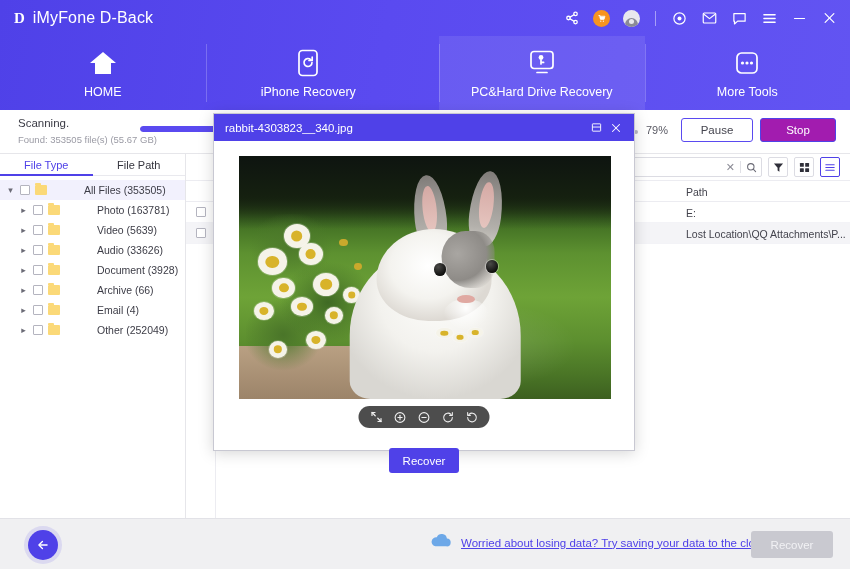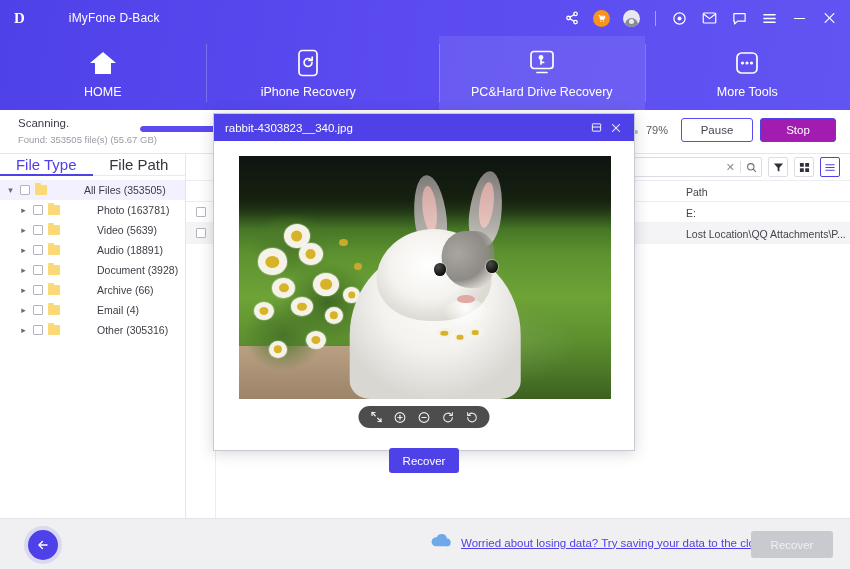--- a/index.html
+++ b/index.html
@@ -29,21 +29,21 @@
   .brand {
     display: flex; align-items: center; gap: 8px;
     margin-left: 14px;
   }
   .brand-logo {
     font-size: 15px; color: #ffffff; font-weight: bold;
     font-family: "Liberation Serif", serif;
     line-height: 1;
   }
   .brand-name {
-    font-size: 12px; color: #ffffff; letter-spacing: .15px; margin-left: 36px;
+    font-size: 16px; color: #ffffff; letter-spacing: .15px;
   }
   .titlebar-icons {
     position: absolute; right: 12px; top: 0;
     height: 36px; display: flex; align-items: center; gap: 13px;
   }
   .ticon {
     width: 17px; height: 17px;
     display: flex; align-items: center; justify-content: center;
     color: #ffffff;
   }
@@ -152,21 +152,21 @@
     background: #ffffff;
     border-right: 1px solid #e6e6ea;
   }
   .side-tabs {
     height: 22px; display: flex;
     border-bottom: 1px solid #e9e9ee;
     position: relative;
   }
   .side-tab {
     flex: 1; display: flex; align-items: center; justify-content: center;
-    font-size: 15px; cursor: pointer;
+    font-size: 11px; cursor: pointer;
   }
   .side-tab.active { color: #4f41e8; }
   .side-tab.inactive { color: #35353e; }
   .side-tab-underline {
     position: absolute; left: 0; bottom: -1px;
     width: 93px; height: 2px; background: #4f41e8;
   }
   .tree { padding-top: 4px; }
   .tree-row {
     display: flex; align-items: center;
@@ -637,21 +637,21 @@
         <span class="caret">▸</span>
         <span class="cbox"></span>
         <span class="folder"></span>
         <span class="tree-label">Video (5639)</span>
       </div>
 
       <div class="tree-row child">
         <span class="caret">▸</span>
         <span class="cbox"></span>
         <span class="folder"></span>
-        <span class="tree-label">Audio (18891)</span>
+        <span class="tree-label">Audio (33626)</span>
       </div>
 
       <div class="tree-row child">
         <span class="caret">▸</span>
         <span class="cbox"></span>
         <span class="folder"></span>
         <span class="tree-label">Document (3928)</span>
       </div>
 
       <div class="tree-row child">
@@ -665,21 +665,21 @@
         <span class="caret">▸</span>
         <span class="cbox"></span>
         <span class="folder"></span>
         <span class="tree-label">Email (4)</span>
       </div>
 
       <div class="tree-row child">
         <span class="caret">▸</span>
         <span class="cbox"></span>
         <span class="folder"></span>
-        <span class="tree-label">Other (305316)</span>
+        <span class="tree-label">Other (252049)</span>
       </div>
 
     </div>
   </div>
 
   <div class="rightpanel">
 
     <div class="toolbar-row">
       <div class="searchbox">
         <span class="search-clear">✕</span>

